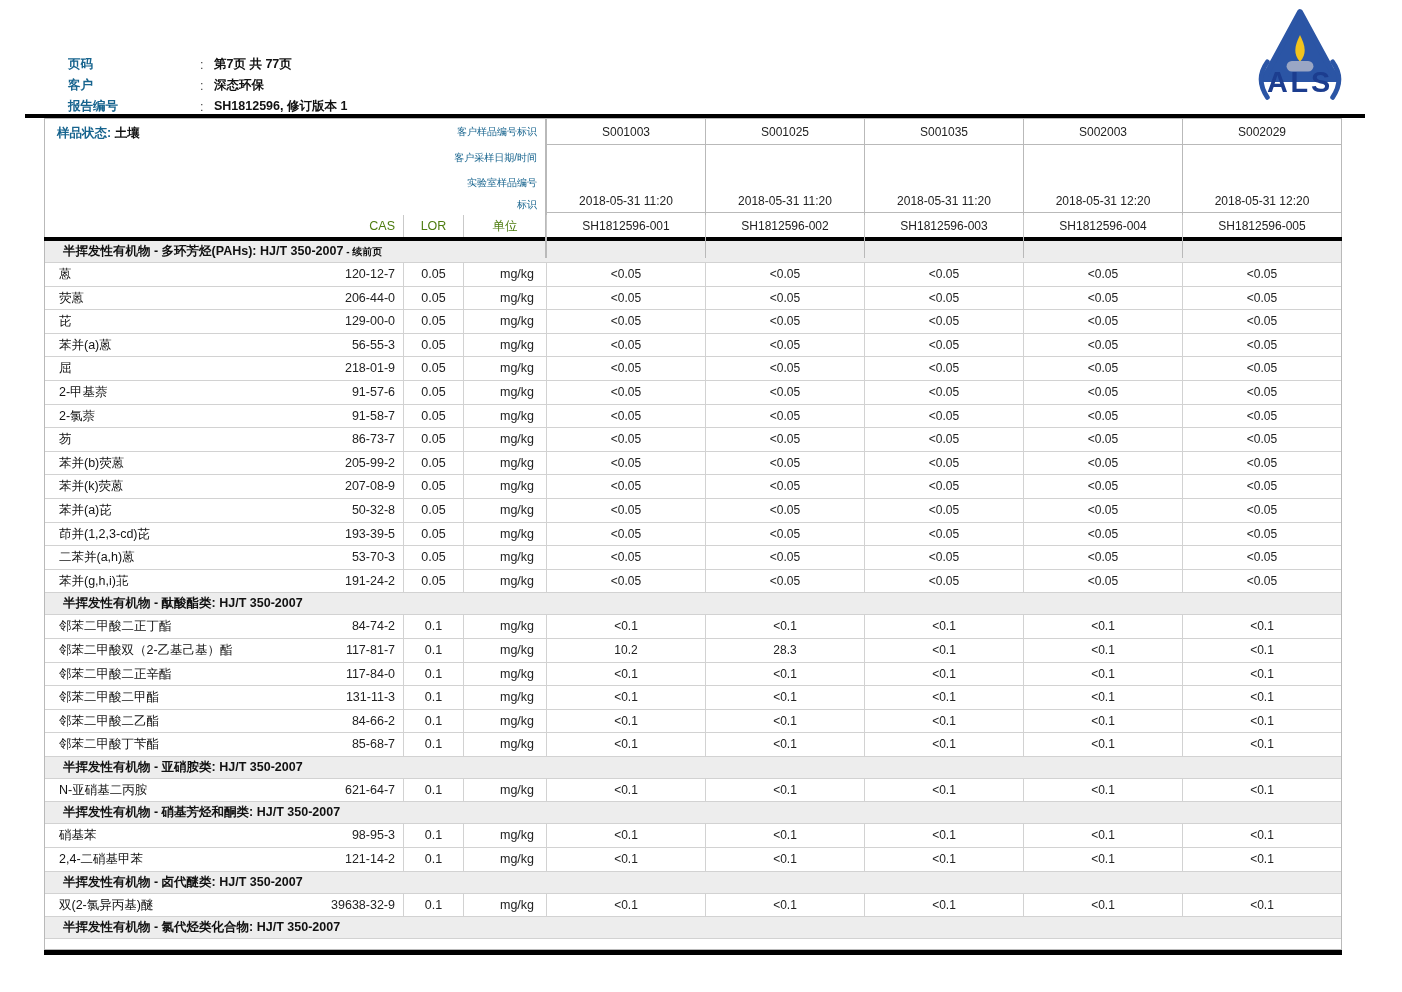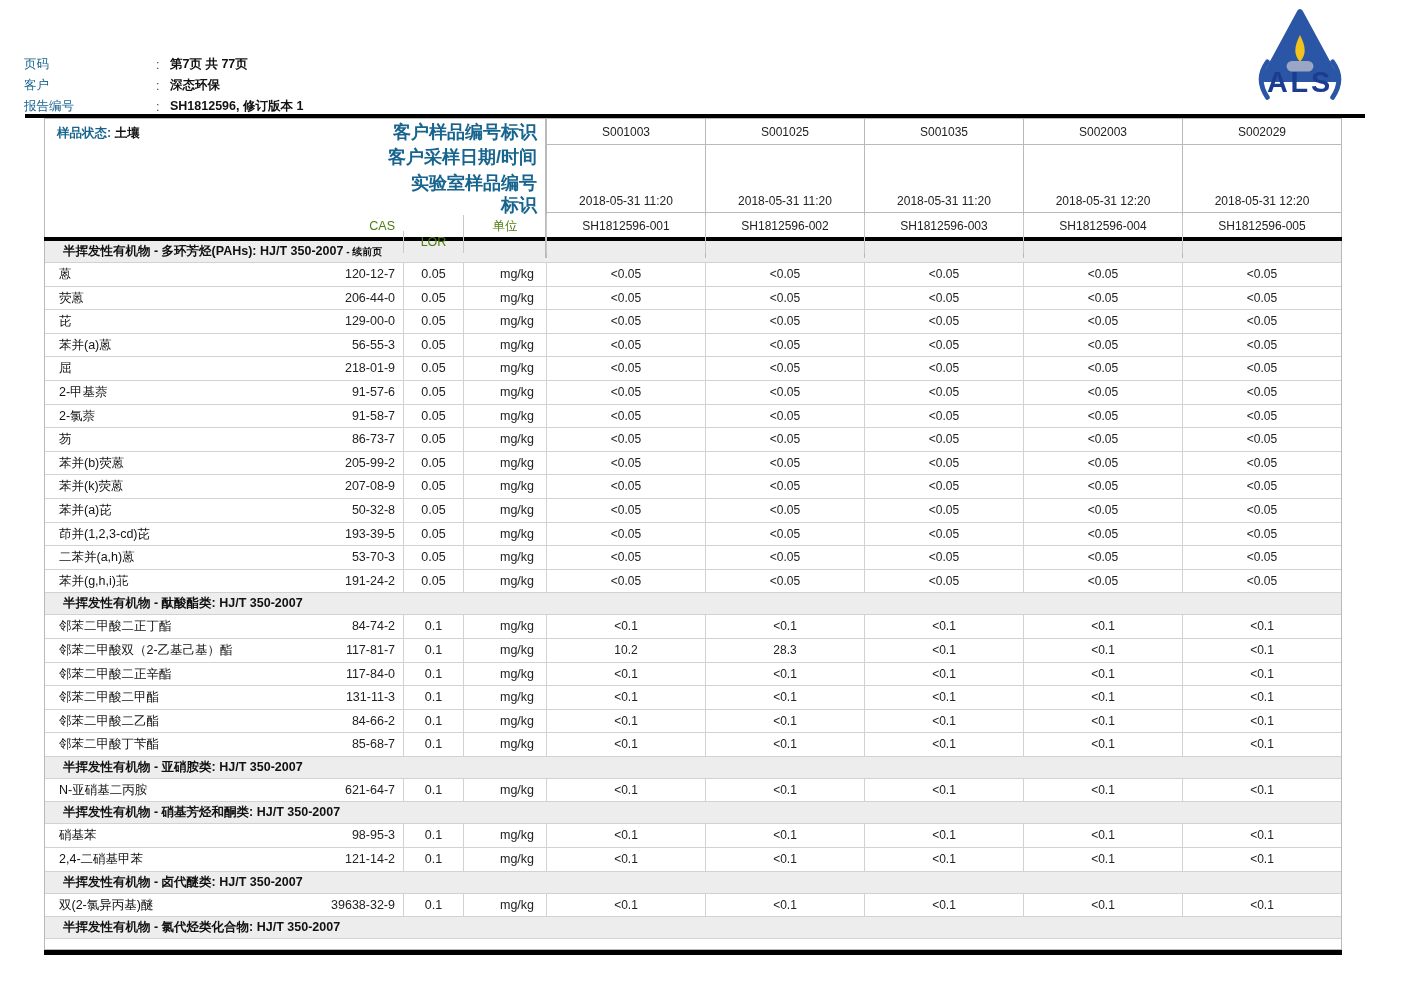--- a/index.html
+++ b/index.html
@@ -4,52 +4,52 @@
 <style>
   * { margin:0; padding:0; box-sizing:border-box; }
   html,body { background:#fff; }
   body {
     width:1402px; height:992px; position:relative; overflow:hidden;
     font-family:"Liberation Sans","DejaVu Sans",sans-serif; color:#111;
   }
   
   .meta { position:absolute; left:24px; top:54px; }
   .meta-row { display:flex; height:21px; align-items:center; font-size:12.5px; }
-  .meta-label { width:132px; color:#17648e; font-weight:normal; }
+  .meta-label { width:132px; color:#17648e; font-weight:bold;margin-left:44px; }
   .meta-colon { width:14px; color:#444; }
   .meta-value { color:#111; font-weight:bold; }
   
   .logo { position:absolute; left:1252px; top:6px; width:96px; height:104px; }
   
   .top-rule { position:absolute; left:25px; top:114px; width:1340px; height:4px; background:#000; }
   
   .table { position:absolute; left:44px; top:118px; width:1298px; }
   .thdr { display:grid; grid-template-columns:501px repeat(5,1fr); height:97px;
           border:1px solid #b9b9b9; border-bottom:none; }
   .thdr-left { position:relative; border-right:1px solid #b9b9b9; }
   .status { position:absolute; left:12px; top:6px; font-size:12.5px; }
   .status .lbl { color:#17648e; font-weight:bold; }
   .status .val { color:#111; font-weight:bold; }
   .hdr-labels { position:absolute; right:8px; top:0; text-align:right; }
-  .hdr-label { color:#17648e; font-weight:bold; font-size:18px; }
+  .hdr-label { color:#17648e; font-weight:normal; font-size:10px; }
   .hl-0 { height:26px; line-height:26px; }
   .hl-1 { height:25px; line-height:25px; }
   .hl-2 { height:26px; line-height:26px; }
   .hl-3 { height:20px; line-height:18px; }
   .sample-col { border-left:1px solid #b9b9b9; text-align:center; font-size:12px; color:#222; }
   .sample-col:first-of-type { border-left:none; }
   .sc-id   { height:26px; line-height:26px; border-bottom:1px solid #b9b9b9; }
   .sc-date { height:24px; line-height:24px; border-bottom:1px solid #b9b9b9;margin-top:44px; }
   .sc-lab  { height:45px; line-height:26px; }
   
   .cas-row { display:grid; grid-template-columns:358px 60px 83px repeat(5,1fr); height:22px;
              border-left:1px solid #b9b9b9; border-right:1px solid #b9b9b9; }
   .cas-row > div { font-size:12.5px; line-height:22px; color:#4d7c0f; }
   .cr-cas { text-align:right; padding-right:8px; }
-  .cr-lor { text-align:center; border-left:1px solid #c9c9c9;margin-top:16px; }
+  .cr-lor { text-align:center; border-left:1px solid #c9c9c9; }
   .cr-unit{ text-align:center; border-left:1px solid #c9c9c9; }
   .cr-blank { border-left:1px solid #c9c9c9; }
   .black-bar { height:4px; background:#000; }
   
   .results { border:1px solid #b9b9b9; border-top:none; }
   .section-band { height:22px; line-height:21px; background:#ededed;
                   border-bottom:1px solid #d2d2d2; padding-left:18px;
                   font-size:12.5px; font-weight:bold; color:#111; }
   .section-band .suffix { font-size:10px; }
   .data-row { display:grid; grid-template-columns:358px 60px 83px repeat(5,1fr);

